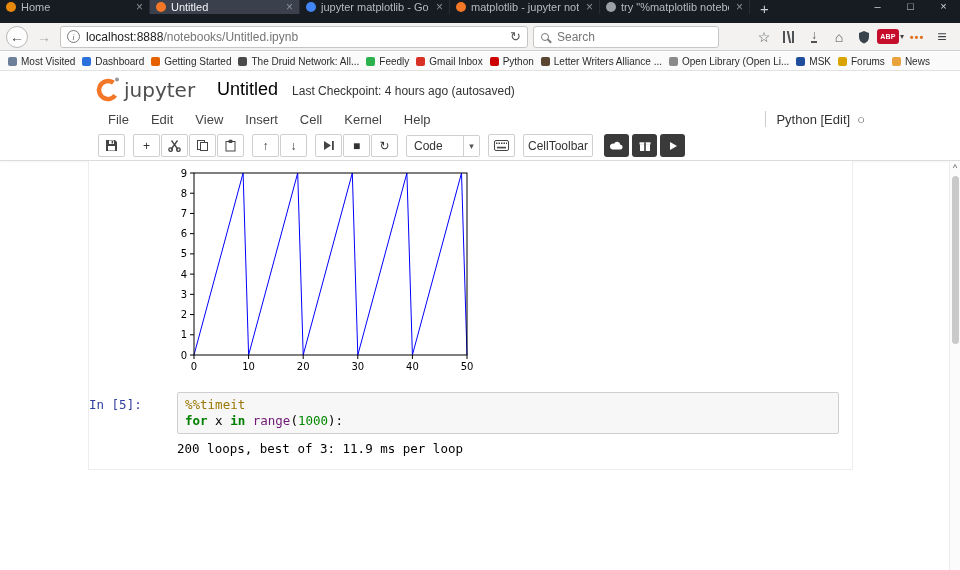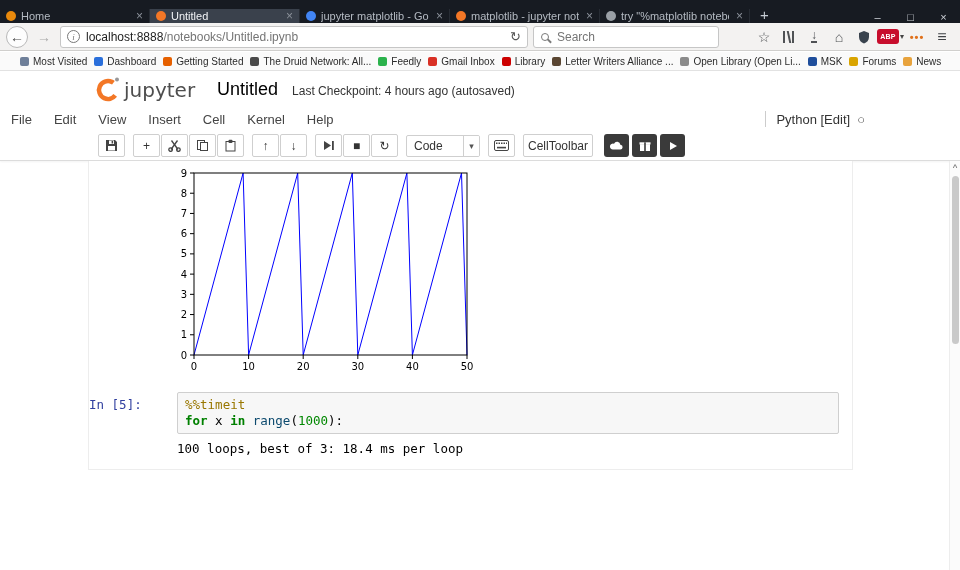--- a/index.html
+++ b/index.html
@@ -1,20 +1,20 @@
 <!DOCTYPE html>
 <html><head>
 <meta charset="utf-8">
 <style>
   html,body{margin:0;padding:0;width:960px;height:570px;overflow:hidden;
     font-family:"Liberation Sans",sans-serif;background:#fff;position:relative;}
   *{box-sizing:border-box;}
 
   
-  .tabbar{position:absolute;top:0;left:0;width:960px;height:23px;background:#171b22;display:flex;align-items:flex-end;}
+  .tabbar{position:absolute;top:0;left:0;width:960px;height:23px;background:#171b22;display:flex;align-items:flex-start;}
   .tab-strip{display:flex;}
   .tab{width:150px;display:flex;align-items:center;gap:5px;padding:0 6px;border-right:1px solid #272c34;color:#b4bac2;font-size:11px;cursor:default;}
   .tab.active{background:#3a414c;color:#f2f4f7;}
   .favicon{width:10px;height:10px;border-radius:50%;flex:none;}
   .tab-title{flex:1;white-space:nowrap;overflow:hidden;}
   .tab-close{color:#8a9099;font-size:12px;padding-left:2px;}
   .newtab{color:#c6ccd4;font-size:15px;padding:0 10px;display:flex;align-items:center;}
   .win-controls{margin-left:auto;display:flex;}
   .win-btn{width:33px;display:flex;align-items:center;justify-content:center;color:#d0d4da;font-size:11px;}
 
@@ -36,30 +36,30 @@
   .icon-btn{height:24px;min-width:24px;display:flex;align-items:center;justify-content:center;color:#4f5255;font-size:14px;}
   .dl{border-bottom:2px solid #4f5255;line-height:11px;font-size:12px;}
   .lib-icon{width:11px;height:12px;border-left:2px solid #4f5255;border-right:2px solid #4f5255;position:relative;}
   .lib-icon::after{content:"";position:absolute;left:2.5px;top:0;width:2px;height:100%;background:#4f5255;transform:skewX(12deg);}
   .abp{width:22px;height:15px;background:#c70d2c;border-radius:3px;color:#fff;font-size:7px;font-weight:bold;display:flex;align-items:center;justify-content:center;letter-spacing:.3px;}
   .tiny-caret{font-size:8px;color:#444;margin-left:1px;}
   .dots{color:#e0701a;font-size:11px;font-weight:bold;letter-spacing:1px;}
   .menu-glyph{font-size:16px;color:#3f4246;}
 
   
-  .bookmarks{position:absolute;top:52px;left:0;width:960px;height:19px;background:#fafafa;border-bottom:1px solid #e2e2e2;display:flex;align-items:center;padding:0 20px;gap:7px;overflow:hidden;}
+  .bookmarks{position:absolute;top:52px;left:0;width:960px;height:19px;background:#fafafa;border-bottom:1px solid #e2e2e2;display:flex;align-items:center;padding:0 8px;gap:7px;overflow:hidden;}
   .bm{display:flex;align-items:center;gap:4px;font-size:10px;color:#2b2b2b;white-space:nowrap;flex:none;}
   .bm-ico{width:9px;height:9px;border-radius:2px;flex:none;}
 
   
   .jp{position:absolute;top:71px;left:0;width:960px;bottom:0;background:#fff;}
   .jp-header{height:36px;display:flex;align-items:center;padding-left:95px;gap:14px;}
   .nb-title{font-size:18px;color:#000;}
   .checkpoint{font-size:12px;color:#333;padding-top:3px;}
-  .jp-menubar{height:24px;display:flex;align-items:center;font-size:13px;color:#444;}
+  .jp-menubar{height:24px;display:flex;align-items:center;padding-left:97px;font-size:13px;color:#444;}
   .menu-item{padding:2px 11px;cursor:default;}
   .kernel{margin-left:auto;margin-right:95px;display:flex;align-items:center;gap:7px;border-left:1px solid #ccc;padding-left:10px;height:16px;font-size:13px;color:#333;}
   .kernel-circle{font-size:13px;color:#444;}
   .jp-toolbar{height:30px;display:flex;align-items:center;padding-left:98px;border-bottom:1px solid #dcdcdc;box-shadow:0 1px 2px rgba(0,0,0,.05);}
   .tb-group{display:flex;gap:1px;margin-right:8px;}
   .tb-btn{min-width:27px;height:23px;background:#fff;border:1px solid #cfcfcf;border-radius:2px;display:flex;align-items:center;justify-content:center;color:#333;font-size:12px;padding:0 4px;}
   .tb-select{width:74px;height:22px;border:1px solid #cfcfcf;border-radius:2px;background:#fff;display:flex;align-items:center;font-size:12px;color:#333;justify-content:space-between;overflow:hidden;}
   .tb-select .sel-label{padding-left:7px;}
   .tb-select .caret{border-left:1px solid #cfcfcf;height:100%;width:16px;display:flex;align-items:center;justify-content:center;font-size:9px;color:#555;background:#fff;}
   .dark-btn{width:25px;height:23px;background:#3a3a3a;border-radius:3px;display:flex;align-items:center;justify-content:center;margin-left:3px;}
@@ -67,21 +67,21 @@
   
   .jp-content{position:absolute;top:90px;left:0;right:0;bottom:0;overflow:hidden;}
   .nb-container{position:absolute;left:88px;width:765px;top:0;background:#fff;border:1px solid #ededed;border-top:none;padding-bottom:13px;}
   .figure-wrap{margin:2px 0 0 60px;}
   .cell{display:flex;margin-top:13px;}
   .prompt{width:88px;flex:none;text-align:left;padding:5px 9px 0 0;font-family:"DejaVu Sans Mono","Liberation Mono",monospace;font-size:12.5px;color:#303f9f;}
   .input-area{flex:1;margin-right:13px;border:1px solid #cfcfcf;border-radius:2px;background:#f7f7f7;padding:4px 7px;min-height:17px;}
   .code-line{font-family:"DejaVu Sans Mono","Liberation Mono",monospace;font-size:12.5px;line-height:16px;white-space:pre;color:#000;}
   .tok-magic{color:#997700;}
   .tok-kw{color:#008000;font-weight:bold;}
-  .tok-builtin{color:#0c4a6e;}
+  .tok-builtin{color:#701a75;}
   .tok-num{color:#008800;}
   .tok-op{color:#aa22ff;font-weight:bold;}
   .tok-plain{color:#000;}
   .output-row{display:flex;margin-top:6px;}
   .output-text{font-family:"DejaVu Sans Mono","Liberation Mono",monospace;font-size:12.5px;color:#000;padding-top:1px;}
   .cell-selected{margin:14px 8px 0 6px;border:1px solid #ababab;border-left:5px solid #42a5f5;border-radius:2px;padding:5px 6px 5px 0;display:flex;}
   .cell-selected .prompt{width:77px;padding-top:4px;}
   .cell-selected .input-area{margin-right:0;background:#f7f7f7;}
 
   
@@ -195,21 +195,21 @@
     <div class="bm">
       <span class="bm-ico" style="background: rgb(43, 178, 76);"></span>
       <span>Feedly</span>
     </div>
     <div class="bm">
       <span class="bm-ico" style="background: rgb(217, 48, 37);"></span>
       <span>Gmail Inbox</span>
     </div>
     <div class="bm">
       <span class="bm-ico" style="background: rgb(204, 0, 0);"></span>
-      <span>Library</span>
+      <span>Python</span>
     </div>
     <div class="bm">
       <span class="bm-ico" style="background: rgb(90, 70, 50);"></span>
       <span>Letter Writers Alliance ...</span>
     </div>
     <div class="bm">
       <span class="bm-ico" style="background: rgb(138, 138, 138);"></span>
       <span>Open Library (Open Li...</span>
     </div>
     <div class="bm">
@@ -399,21 +399,21 @@
 
       <div class="cell">
         <div class="prompt" style="color: rgb(48, 63, 159);">In [5]:</div>
         <div class="input-area" id="code-1">
             <div class="code-line"><span class="tok-magic">%%timeit</span></div>
             <div class="code-line"><span class="tok-kw">for</span><span class="tok-plain"> x </span><span class="tok-kw">in</span><span class="tok-plain"> </span><span class="tok-builtin">range</span><span class="tok-plain">(</span><span class="tok-num">1000</span><span class="tok-plain">):</span></div>
           </div>
       </div>
       <div class="output-row">
         <div class="prompt" style="color: rgb(48, 63, 159);"></div>
-        <div class="output-text">100 loops, best of 3: 18.4 ms per loop</div>
+        <div class="output-text">200 loops, best of 3: 11.9 ms per loop</div>
       </div>
 
 
     </div>
   </div>
 
   <div class="scrollbar">
     <div class="scroll-up">^</div>
     <div class="scroll-thumb"></div>
   </div>

